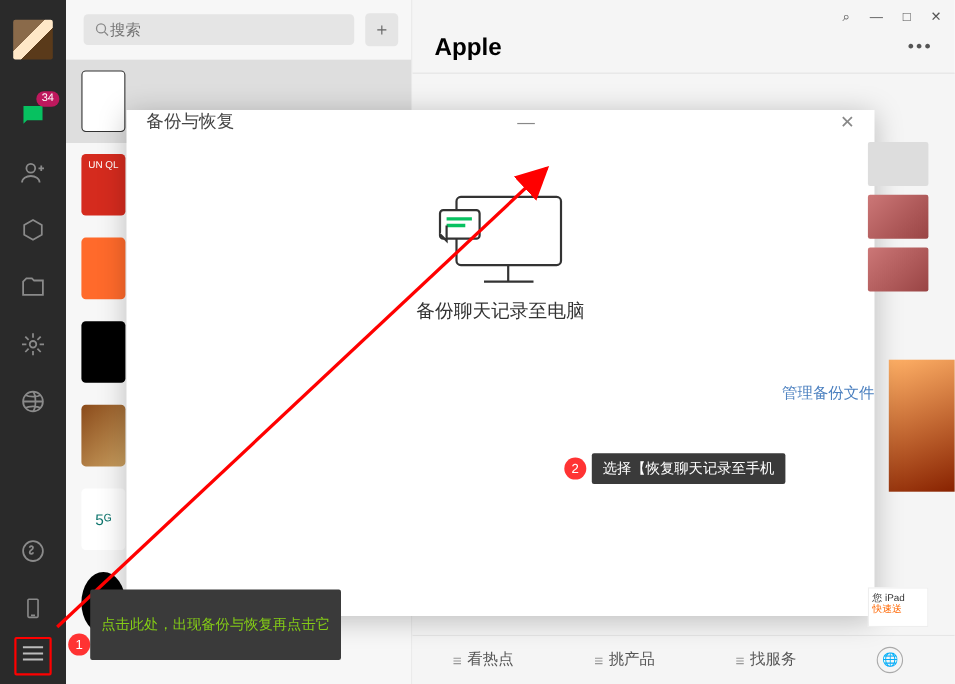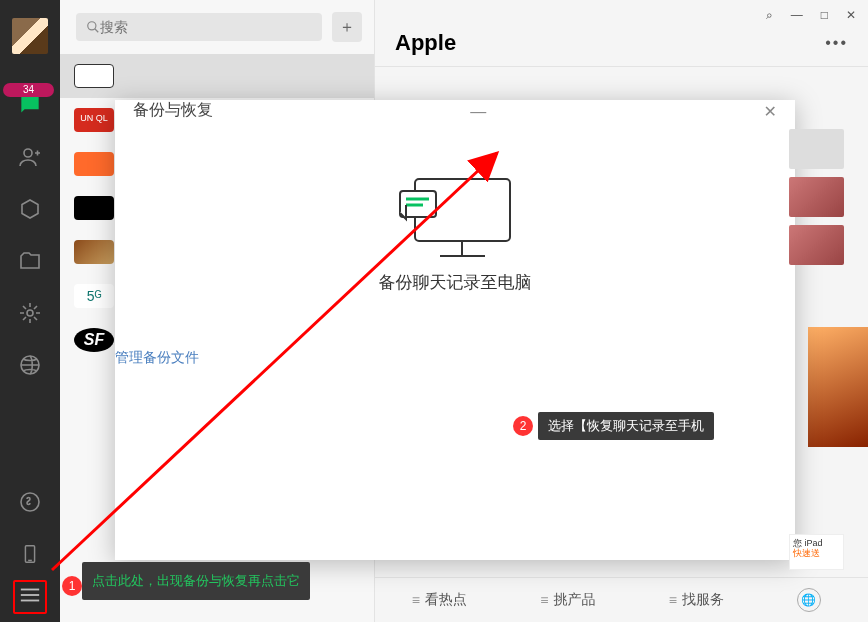--- a/index.html
+++ b/index.html
@@ -3,32 +3,32 @@
 <meta charset="utf-8">
 <style>
   * { box-sizing: border-box; margin: 0; padding: 0; font-family: "Microsoft YaHei", Arial, sans-serif; }
   html, body { width: 868px; height: 622px; overflow: hidden; background: #fff; }
   .app { display: flex; width: 100%; height: 100%; }
   .leftbar { width: 60px; background: #2a2a2a; display: flex; flex-direction: column; align-items: center; padding-top: 18px; }
   .avatar { width: 36px; height: 36px; border-radius: 2px; background: linear-gradient(135deg,#8a6a4a 0 40%,#ffe7c7 40% 60%,#5a3a1a 60% 100%); margin-bottom: 25px; }
   .lb-item { width: 28px; height: 28px; margin: 12px 0; display:flex;align-items:center;justify-content:center; position:relative; color:#8a8a8a; }
   .lb-item svg { stroke:#8a8a8a; fill:none; stroke-width:1.6; }
   .chat-icon-wrap { position:relative; }
-  .badge { position:absolute; top:-8px; right:-10px; background:#be185d; color:#fff; font-size:10px; border-radius:10px; padding:0 20px; line-height:14px; }
+  .badge { position:absolute; top:-8px; right:-10px; background:#be185d; color:#fff; font-size:10px; border-radius:10px; padding:0 5px; line-height:14px; }
   .leftbar-spacer { flex:1; }
   .hamburger-box { border:2px solid #f00; padding:4px; margin-bottom:8px; border-radius:2px; position:relative;}
   .midcol { width: 315px; background:#f7f7f7; display:flex;flex-direction:column; border-right:1px solid #e3e3e3;}
   .searchbar { display:flex; align-items:center; padding:12px 12px 12px 16px; gap:10px;}
   .searchbox { flex:1; background:#e5e5e5; border-radius:4px; display:flex;align-items:center; padding:6px 10px; color:#666;}
   .searchbox input { border:none; background:transparent; outline:none; flex:1; color:#333; font-size:14px; }
   .plusbtn { width:30px;height:30px;background:#e5e5e5;border-radius:4px;display:flex;align-items:center;justify-content:center;color:#666;cursor:pointer;}
   .chat-list { flex:1; overflow:hidden; }
   .chat-item { display:flex; align-items:center; padding:10px 14px; gap:10px;}
   .chat-item.selected { background:#dedede; }
-  .chat-avatar { width:40px;height:24px;border-radius:4px; flex-shrink:0;}
+  .chat-avatar { width:40px;height:56px;border-radius:4px; flex-shrink:0;}
   .chat-body { flex:1; overflow:hidden; }
   .chat-name { font-size:14px; color:#222; }
   .chat-date { font-size:11px;color:#999; margin-left:auto; white-space:nowrap;}
   .topbar-wrap { flex:1; display:flex; flex-direction:column; background:#f5f5f5; }
   .windowctrls { height:30px; display:flex; justify-content:flex-end; align-items:center; padding-right:12px; gap:18px; color:#555;}
   .windowctrls span { font-family: "Segoe UI Symbol", sans-serif; font-size:12px; }
   .title-row { display:flex; align-items:center; padding:0 20px 10px 20px; }
   .title-row h1 { font-size:22px; font-weight:700; color:#000; }
   .more-dots { margin-left:auto; color:#555; letter-spacing:2px; }
   .content-panel { flex:1; background:#f5f5f5; border-top:1px solid #e3e3e3; position:relative; }
@@ -38,25 +38,25 @@
   .globe { width:24px;height:24px;border:1px solid #aaa;border-radius:50%;display:flex;align-items:center;justify-content:center;font-size:12px;color:#888; margin-right:10px;}
   
   .modal { position:absolute; left:115px; top:100px; width:680px; height:460px; background:#fff; box-shadow:0 4px 25px rgba(0,0,0,.25); }
   .modal-head { display:flex; align-items:flex-end; padding:0 18px; font-size:16px; color:#444;}
   .modal-head .mclose { margin-left:auto; color:#888; font-size:16px; }
   .modal-head .mmini { color:#888; margin-right:20px;}
   .modal-body { display:flex; padding:40px 0 0 0; }
   .half { flex:1; display:flex; flex-direction:column; align-items:center; }
   .half-title { font-size:17px; color:#333; }
   .opt-right { border:2px solid #f00; padding:18px 36px; }
-  .manage-link { text-align:left; color:#4a7fbf; font-size:14px; margin-top:55px;}
+  .manage-link { text-align:right; color:#4a7fbf; font-size:14px; margin-top:55px;margin-left:23px;}
   
   .anno-arrow { position:absolute; left:42px; top:125px; width:470px; height:450px; pointer-events:none; z-index:50;}
   .num-badge-1 { position:absolute; left:62px; bottom:26px; width:20px;height:20px;background:#f33;border-radius:50%;color:#fff;font-size:12px;display:flex;align-items:center;justify-content:center;z-index:60;}
-  .tip1 { position:absolute; left:82px; bottom:22px; background:#3a3a3a; color:#22c55e; font-size:13px; padding:10px 10px; border-radius:2px; z-index:60;}
+  .tip1 { position:absolute; left:82px; bottom:22px; background:#3a3a3a; color:#84cc16; font-size:13px; padding:23px 10px; border-radius:2px; z-index:60;}
   .num-badge-2 { position:absolute; left:513px; top:416px; width:20px;height:20px;background:#f33;border-radius:50%;color:#fff;font-size:12px;display:flex;align-items:center;justify-content:center;z-index:60;}
   .tip2 { position:absolute; left:538px; top:412px; background:#3a3a3a; color:#fff; font-size:13px; padding:5px 10px; border-radius:2px; z-index:60;}
   
   .side-thumbs { position:absolute; right:24px; top:62px; width:55px; display:flex;flex-direction:column;gap:8px; z-index:1;}
   .thumb { width:55px; height:40px; background:linear-gradient(135deg,#c77,#944);border-radius:2px; }
   .thumb.gray { background:#ddd; }
   .ipad-box { position:absolute; right:24px; top:467px; width:55px; height:36px; background:#fff; border:1px solid #eee; font-size:9px; color:#333; padding:3px; line-height:10px; z-index:1;}
   .big-img { position:absolute; right:0; top:260px; width:60px; height:120px; background:linear-gradient(160deg,#ffb066,#882200); z-index:0;}
 </style>
 </head>

